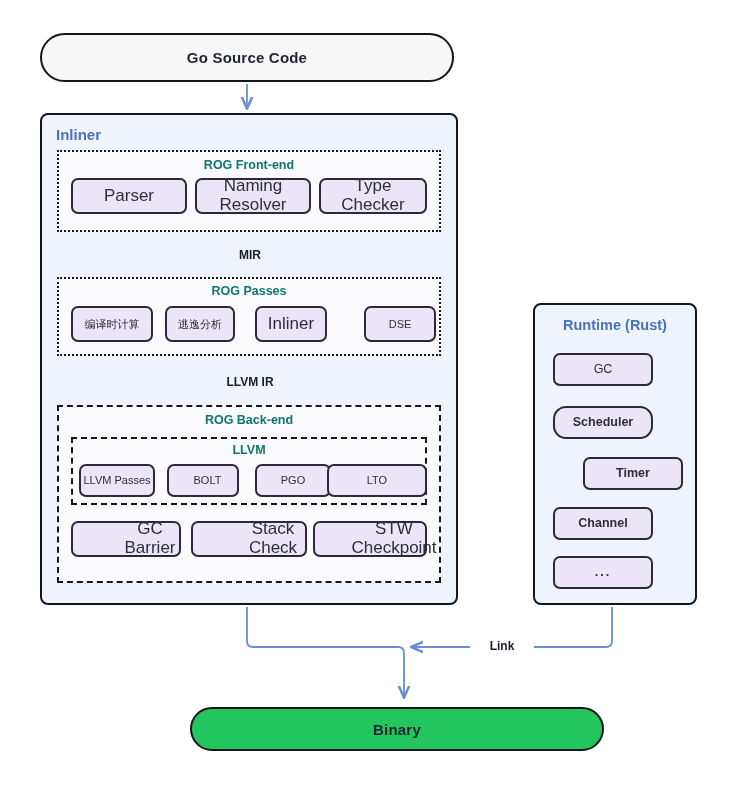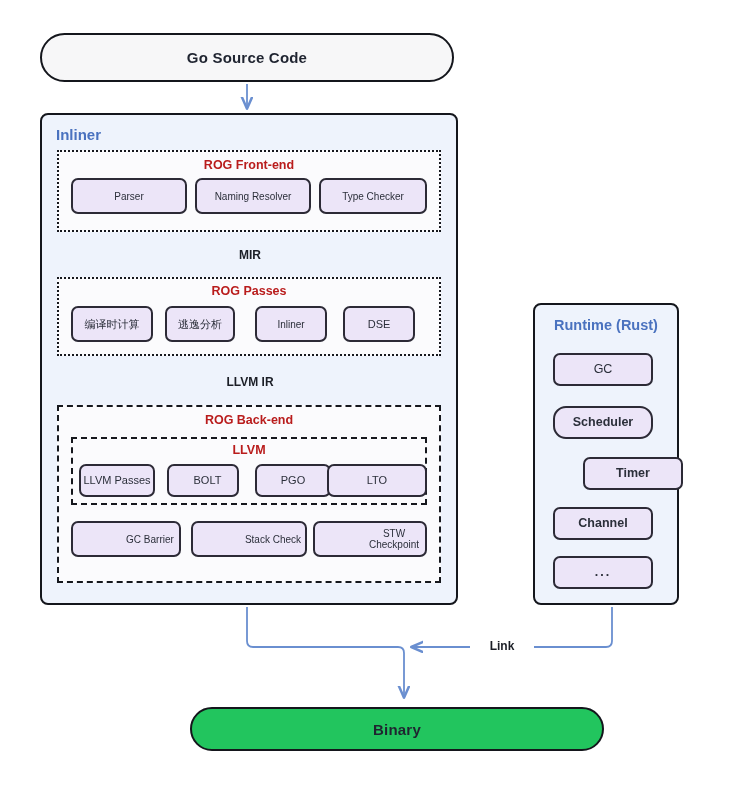--- a/index.html
+++ b/index.html
@@ -42,21 +42,21 @@
 
   
   .panel {
     position: absolute;
     background: #eef3fc;
     border: 2px solid #14161c;
     border-radius: 8px;
     box-sizing: border-box;
   }
   #compiler-panel { left: 40px; top: 113px; width: 418px; height: 492px; }
-  #runtime-panel  { left: 533px; top: 303px; width: 146px; height: 302px; }
+  #runtime-panel  { left: 533px; top: 303px; width: 164px; height: 302px; }
 
   .panel-title {
     position: absolute;
     color: #4a72bf;
     font-weight: bold;
     font-size: 15px;
   }
   #compiler-title { left: 14px; top: 11px; }
   #runtime-title  { left: 0; top: 12px; width: 100%; text-align: center; font-size: 14.5px; }
 
@@ -68,57 +68,57 @@
   }
   .group.dotted { border: 2px dotted #15171d; }
   .group.dashed { border: 2px dashed #15171d; }
 
   .group-title {
     position: absolute;
     left: 0; width: 100%;
     text-align: center;
     font-weight: bold;
     font-size: 12.5px;
-    color: #b91c1c;
+    color: #0f766e;
   }
 
   #grp-frontend { left: 57px; top: 150px; width: 384px; height: 82px; }
   #grp-passes   { left: 57px; top: 277px; width: 384px; height: 79px; }
   #grp-backend  { left: 57px; top: 405px; width: 384px; height: 178px; }
   #grp-llvm     { left: 71px; top: 437px; width: 356px; height: 68px; }
 
   
   .box {
     position: absolute;
     background: #ece5f8;
     border: 2px solid #2c2a36;
     border-radius: 7px;
     display: flex;
     align-items: center;
     justify-content: center;
-    font-size: 10px;
+    font-size: 17px;
     color: #2b2f3a;
     box-sizing: border-box;
     text-align: center;
     line-height: 1.1;
   }
   .box.small { font-size: 11px; }
 
   
   .fe { top: 178px; height: 36px; }
   #fe-0 { left: 71px;  width: 116px; }
   #fe-1 { left: 195px; width: 116px; }
   #fe-2 { left: 319px; width: 108px; }
 
   
   .ps { top: 306px; height: 36px; }
   #ps-0 { left: 71px;  width: 82px; }
   #ps-1 { left: 165px; width: 70px; }
   #ps-2 { left: 255px; width: 72px; }
-  #ps-3 { left: 343px; width: 72px; }
+  #ps-3 { left: 364px; width: 72px; }
 
   
   .lv { top: 464px; height: 33px; }
   #lv-0 { left: 79px;  width: 76px; }
   #lv-1 { left: 167px; width: 72px; padding-left: 9px; }
   #lv-2 { left: 255px; width: 76px; }
   #lv-3 { left: 327px; width: 100px; }
 
   
   .be { top: 521px; height: 36px; padding-left: 48px; }

